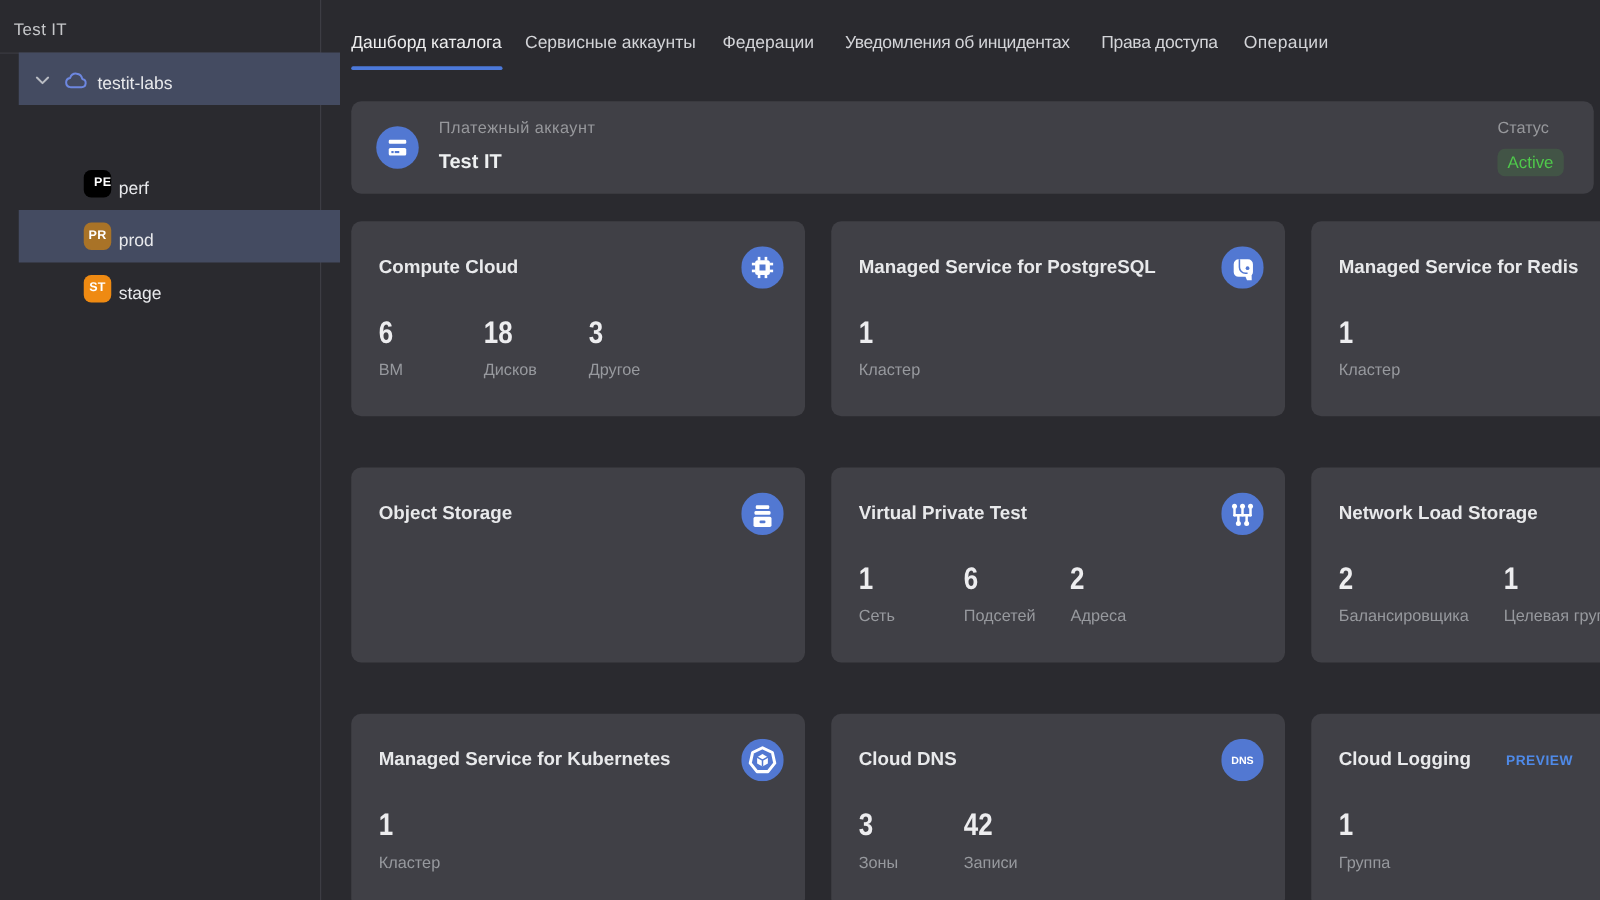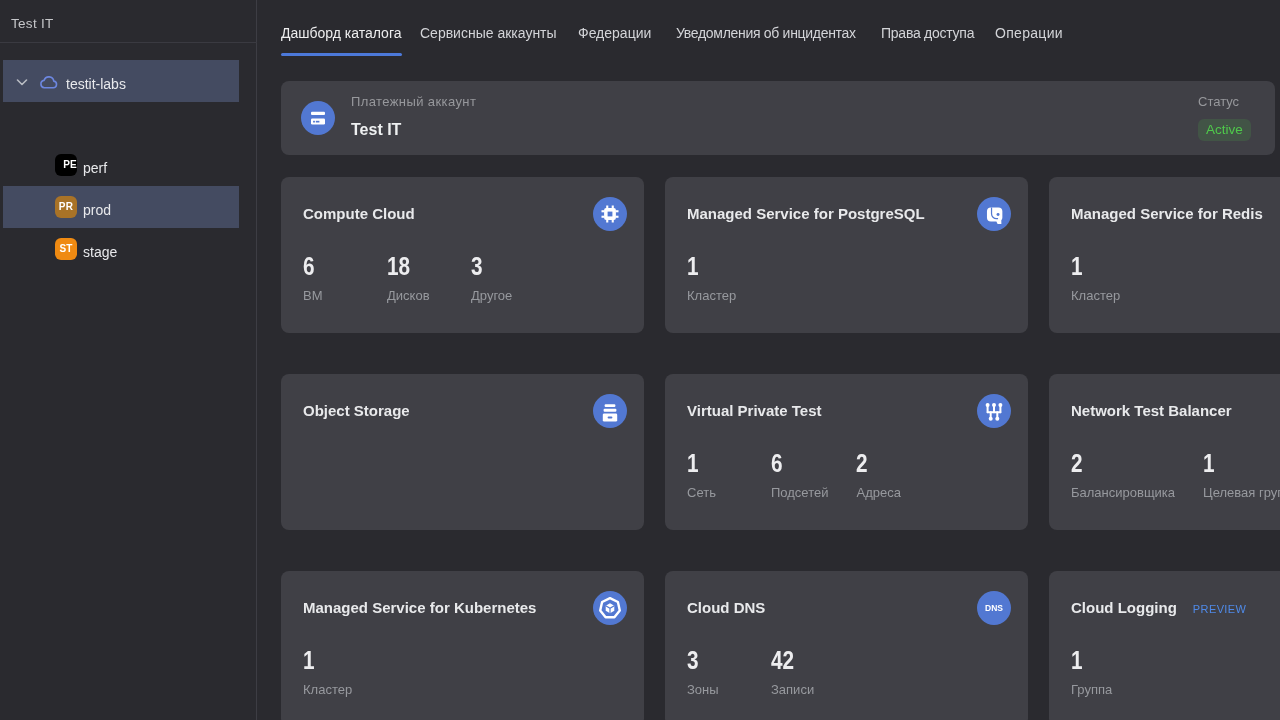--- a/index.html
+++ b/index.html
@@ -3,21 +3,21 @@
 <style>
   * { margin:0; padding:0; box-sizing:border-box; }
   html,body { width:1280px; height:720px; overflow:hidden; background:#2a2a2f;
     font-family:"Liberation Sans", sans-serif; }
   .abs { position:absolute; }
   
   #sidebar { position:absolute; left:0; top:0; width:257px; height:720px;
     background:#2a2a2f; border-right:1px solid #3d3d44; }
   #sbtitle { position:absolute; left:11px; top:16px; font-size:13.5px; letter-spacing:.3px; color:#c6c7ca; }
   #sbdiv { position:absolute; left:0; top:42px; width:257px; height:1px; background:#3a3a41; }
-  .trow { position:absolute; left:3px; width:236px; height:42px;margin-top:18px; }
+  .trow { position:absolute; left:15px; width:257px; height:42px; }
   .trow.sel { background:#444b61; }
   .trow .lbl { position:absolute; top:17px; font-size:14px; line-height:14px; color:#e8e9ec; }
   .badge { position:absolute; left:52px; top:10px; width:22px; height:22px; border-radius:6px;
     color:#fff; font-size:10px; font-weight:bold; text-align:center; line-height:22px; letter-spacing:.2px; }
   
   .tab { position:absolute; top:25px; font-size:14px; color:#d3d4d8; white-space:nowrap; }
   .tab.act { color:#ededee; }
   #underline { position:absolute; left:281px; top:53px; width:121px; height:3px; border-radius:2px; background:#4c79da; }
   
   #banner { position:absolute; left:281px; top:81px; width:994px; height:74px; border-radius:8px; background:#404046; }
@@ -30,21 +30,21 @@
   
   .card { position:absolute; width:363px; height:156px; border-radius:8px; background:#404046; }
   .card h3 { position:absolute; left:22px; top:29px; font-size:15px; line-height:15px; font-weight:bold;
     color:#e8e9eb; white-space:nowrap; }
   .card .ic { position:absolute; right:17px; top:20px; }
   .stats { position:absolute; left:22px; top:76.5px; display:flex; }
   .stat { min-width:56px; margin-right:28px; }
   .num { font-size:25px; line-height:25px; font-weight:bold; color:#ededef;
     transform:scaleX(.83); transform-origin:0 0; white-space:nowrap; }
   .lab { margin-top:10.5px; font-size:13px; line-height:13px; color:#97999e; white-space:nowrap; }
-  .prev { font-size:11px; font-weight:normal; color:#4f8ae8; letter-spacing:.4px; margin-left:16px; }
+  .prev { font-size:11px; font-weight:bold; color:#4f8ae8; letter-spacing:.4px; margin-left:28px; }
 </style></head>
 <body>
 <div id="sidebar">
   <div id="sbtitle">Test IT</div>
   <div id="sbdiv"></div>
   <div class="trow sel" style="top:42px;">
     <svg class="abs" style="left:13px;top:19px;" width="12" height="7" viewBox="0 0 12 7">
         <path d="M1.5 1 L6 5.5 L10.5 1" fill="none" stroke="#b9bcc3" stroke-width="1.6" stroke-linecap="round" stroke-linejoin="round"></path>
       </svg>
     <svg class="abs" style="left:36px;top:15px;" width="20" height="15" viewBox="0 0 20 15">
@@ -188,21 +188,21 @@
         <div class="num">6</div>
         <div class="lab">Подсетей</div>
       </div>
     <div class="stat">
         <div class="num">2</div>
         <div class="lab">Адреса</div>
       </div>
   </div>
 </div>
 <div class="card" style="left:1049px; top:374px;">
-  <h3>Network Test Balancer</h3>
+  <h3>Network Load Storage</h3>
   <div class="stats">
     <div class="stat">
         <div class="num">2</div>
         <div class="lab">Балансировщика</div>
       </div>
     <div class="stat">
         <div class="num">1</div>
         <div class="lab">Целевая группа</div>
       </div>
   </div>

